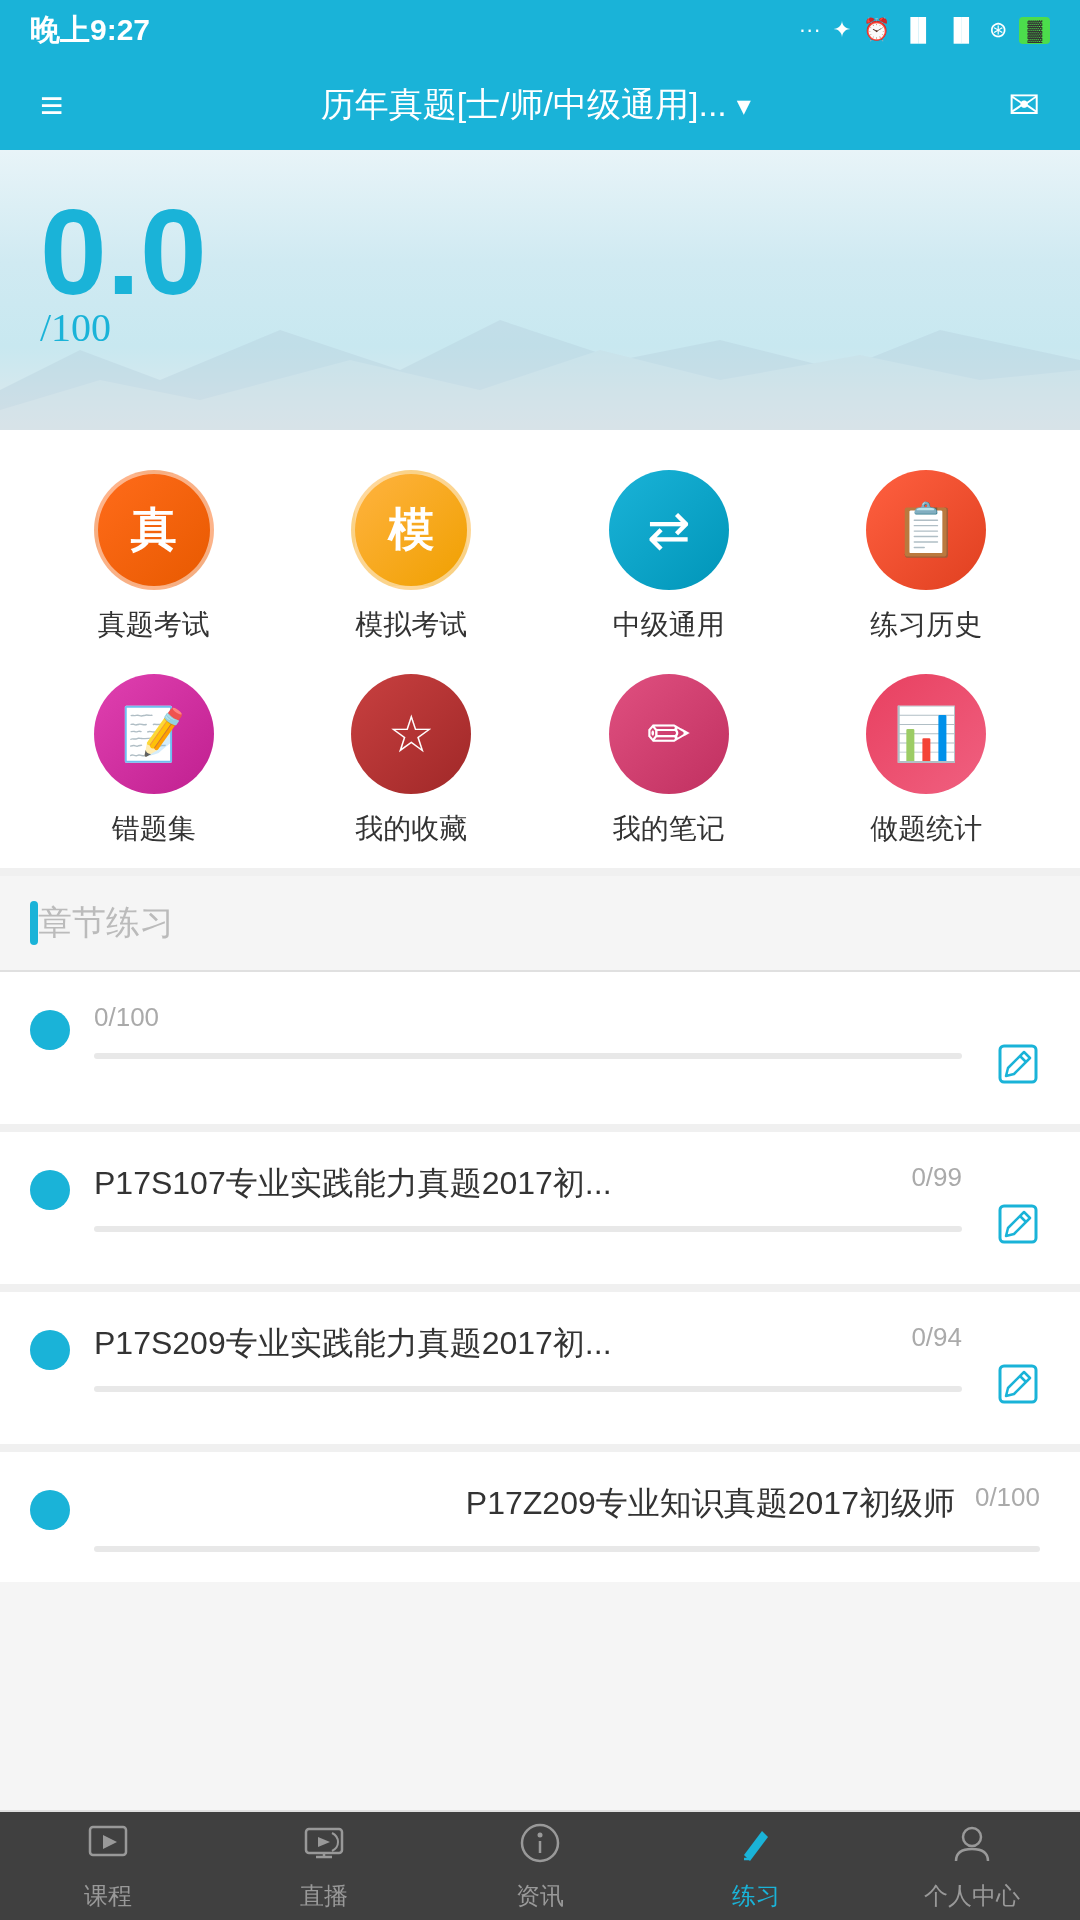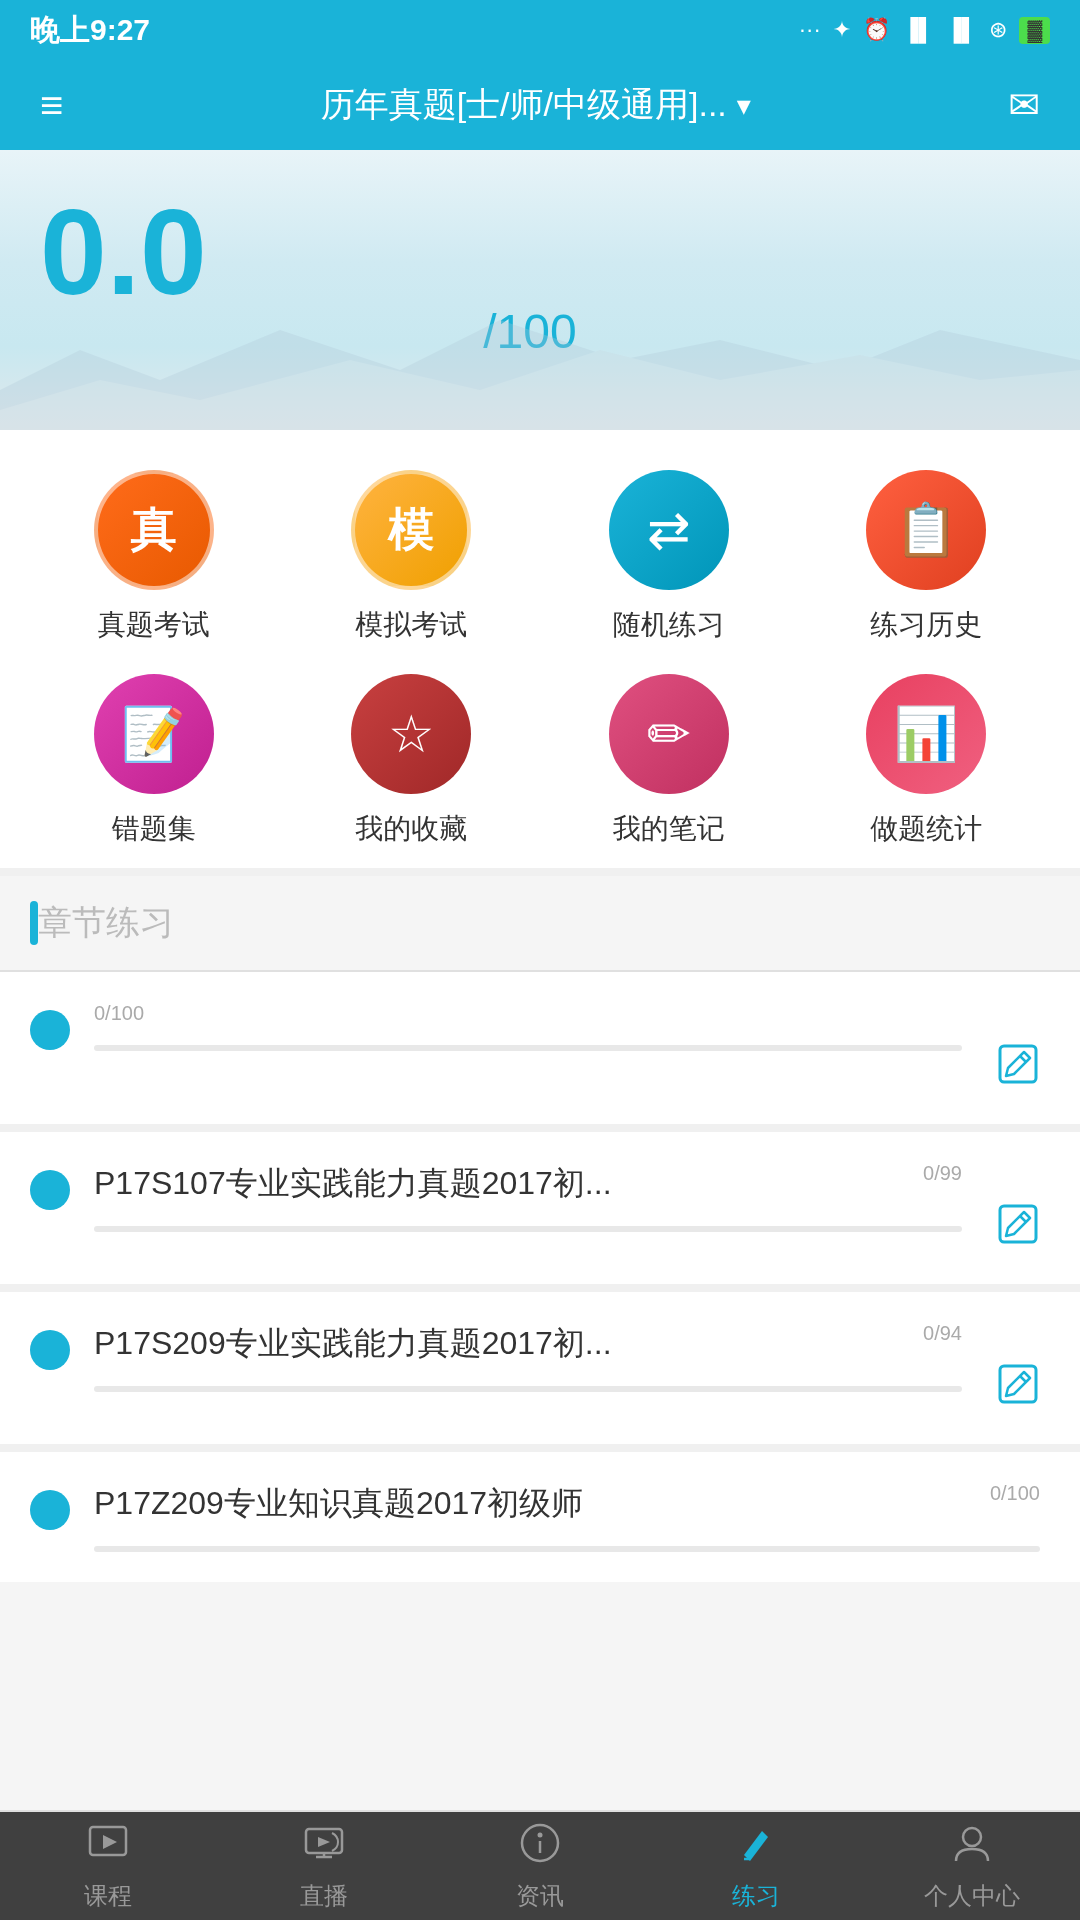--- a/index.html
+++ b/index.html
@@ -57,26 +57,27 @@
       margin-bottom: 10px;
     }
     .mastery-score {
       font-size: 120px;
       font-weight: bold;
       color: #1ab3d8;
       line-height: 1.2;
       margin-top: 10px;
     }
     .mastery-max {
-      text-align: center;
-      font-size: 48px;
+      text-align: left;
+      font-size: 40px;
       color: #1ab3d8;
       font-weight: 500;
       margin-top: -20px;
       padding-right: 20px;
+      font-family: Liberation Serif, serif;
     }
     
     .mountain-bg {
       position: absolute;
       bottom: 0;
       left: 0;
       right: 0;
       height: 120px;
       opacity: 0.3;
     }
@@ -168,21 +169,21 @@
       margin-bottom: 20px;
     }
     .list-title {
       font-size: 32px;
       color: #333;
       font-weight: 400;
       flex: 1;
       margin-right: 20px;
     }
     .list-count {
-      font-size: 20px;
+      font-size: 26px;
       color: #aaa;
       flex-shrink: 0;
     }
     .list-progress-bar {
       height: 6px;
       background: #e8e8e8;
       border-radius: 3px;
       width: 100%;
     }
     .list-edit-icon {
@@ -224,20 +225,21 @@
 
     
     .list-item-partial {
       background: white;
       padding: 30px 40px 30px 30px;
       display: flex;
       align-items: flex-start;
       gap: 24px;
       min-height: 120px;
       margin-bottom: 110px;
+      text-align: right;
     }
   </style>
 </head>
 <body>
 
 <div class="status-bar">
   <span class="time">晚上9:27</span>
   <div class="status-icons">
     <span>···</span>
     <span>✦</span>
@@ -272,21 +274,21 @@
 <div class="action-item">
       <div class="action-circle circle-orange" style="font-size: 46px; font-weight: bold; border: 4px solid rgba(255, 255, 255, 0.5);">真</div>
       <div class="action-label">真题考试</div>
     </div>
     <div class="action-item">
       <div class="action-circle circle-yellow" style="font-size: 46px; font-weight: bold; border: 4px solid rgba(255, 255, 255, 0.5);">模</div>
       <div class="action-label">模拟考试</div>
     </div>
     <div class="action-item">
       <div class="action-circle circle-blue">⇄</div>
-      <div class="action-label">随机练习</div>
+      <div class="action-label">中级通用</div>
     </div>
     <div class="action-item">
       <div class="action-circle circle-red-orange">📋</div>
       <div class="action-label">练习历史</div>
     </div>
     <div class="action-item">
       <div class="action-circle circle-pink">📝</div>
       <div class="action-label">错题集</div>
     </div>
     <div class="action-item">

